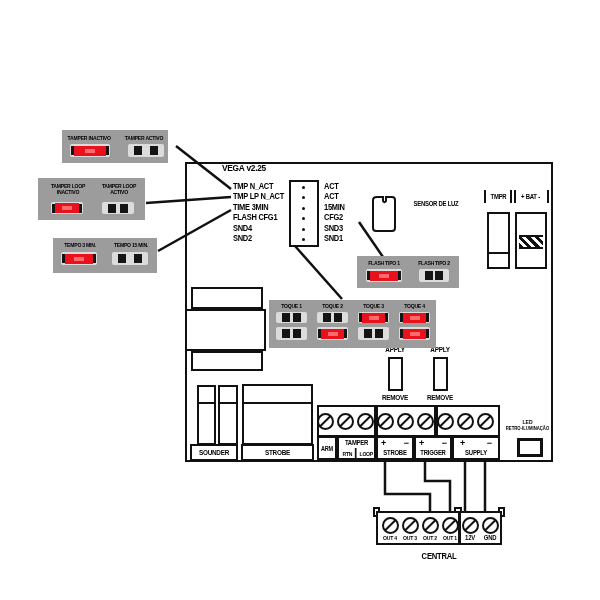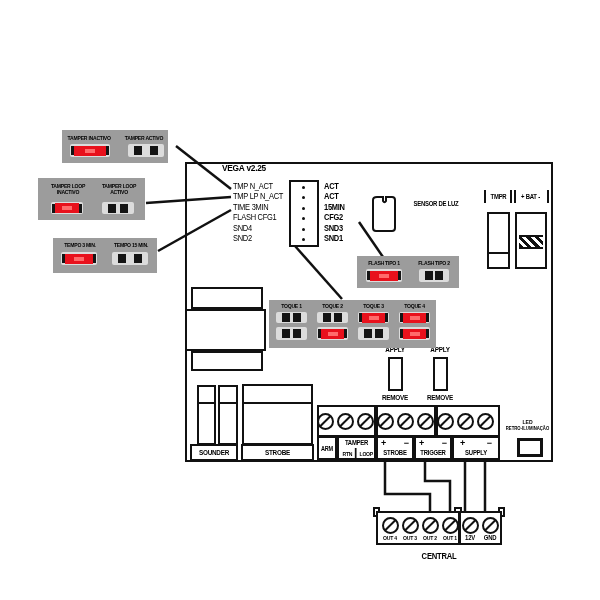--- a/index.html
+++ b/index.html
@@ -62,21 +62,21 @@
   <div class="lbl condL z10" style="left:222px;top:163px;font-size:9.5px;">VEGA v2.25</div>
 
   <div class="box z10" style="left:289px;top:180px;width:30px;height:67px;border-width:2.5px;"></div>
   <div class="dot z10" style="left:302px;top:186px;"></div>
   <div class="dot z10" style="left:302px;top:196.4px;"></div>
   <div class="dot z10" style="left:302px;top:206.8px;"></div>
   <div class="dot z10" style="left:302px;top:217.2px;"></div>
   <div class="dot z10" style="left:302px;top:227.6px;"></div>
   <div class="dot z10" style="left:302px;top:238px;"></div>
 
-  <div class="abs z10" style="left:233px;top:181px;width:58px;font-weight:normal;font-size:8.5px;line-height:10.4px;letter-spacing:-.3px;white-space:nowrap;">
+  <div class="abs z10" style="left:233px;top:181px;width:58px;font-weight:bold;font-size:8.5px;line-height:10.4px;letter-spacing:-.3px;white-space:nowrap;">
     <div class="condL">TMP N_ACT</div>
     <div class="condL">TMP LP N_ACT</div>
     <div class="condL">TIME 3MIN</div>
     <div class="condL">FLASH CFG1</div>
     <div class="condL">SND4</div>
     <div class="condL">SND2</div>
   </div>
 
   <div class="abs z10" style="left:324px;top:181px;width:40px;font-weight:bold;font-size:8.5px;line-height:10.4px;letter-spacing:-.3px;white-space:nowrap;">
     <div class="condL">ACT</div>

